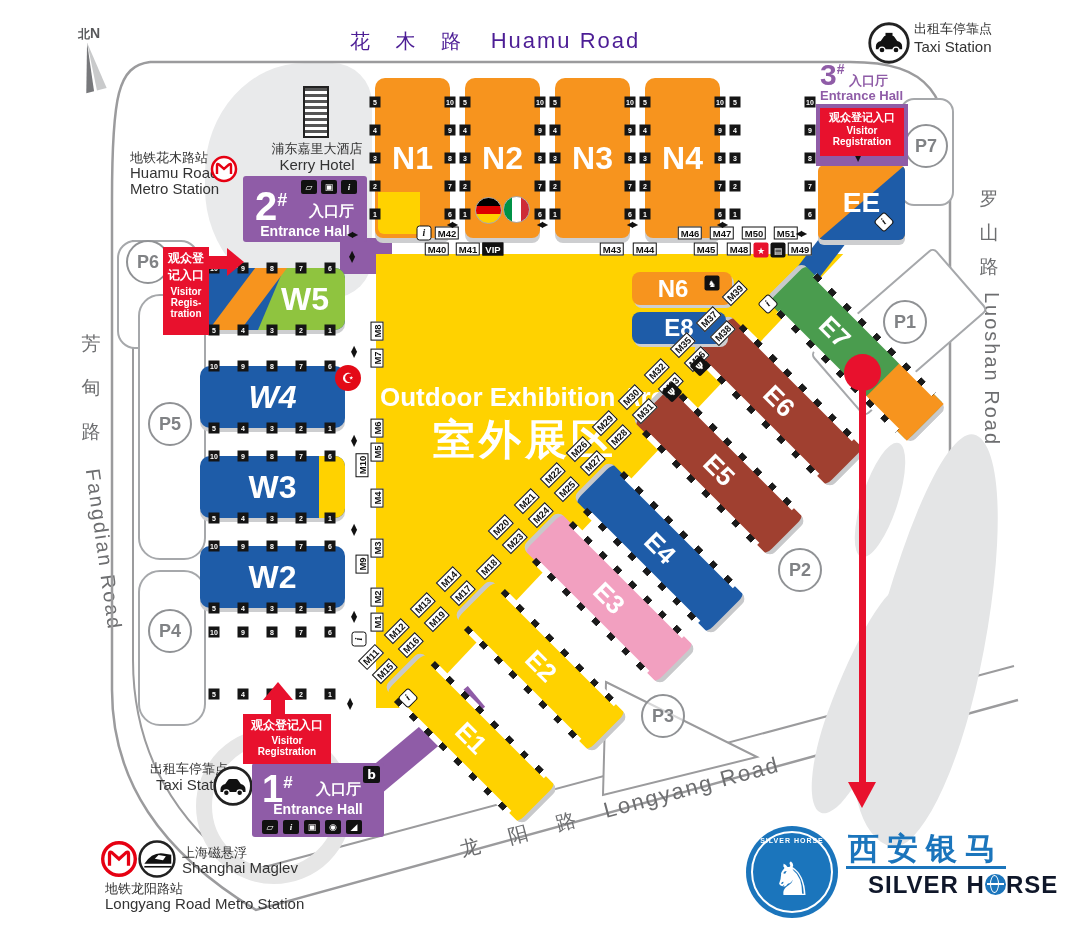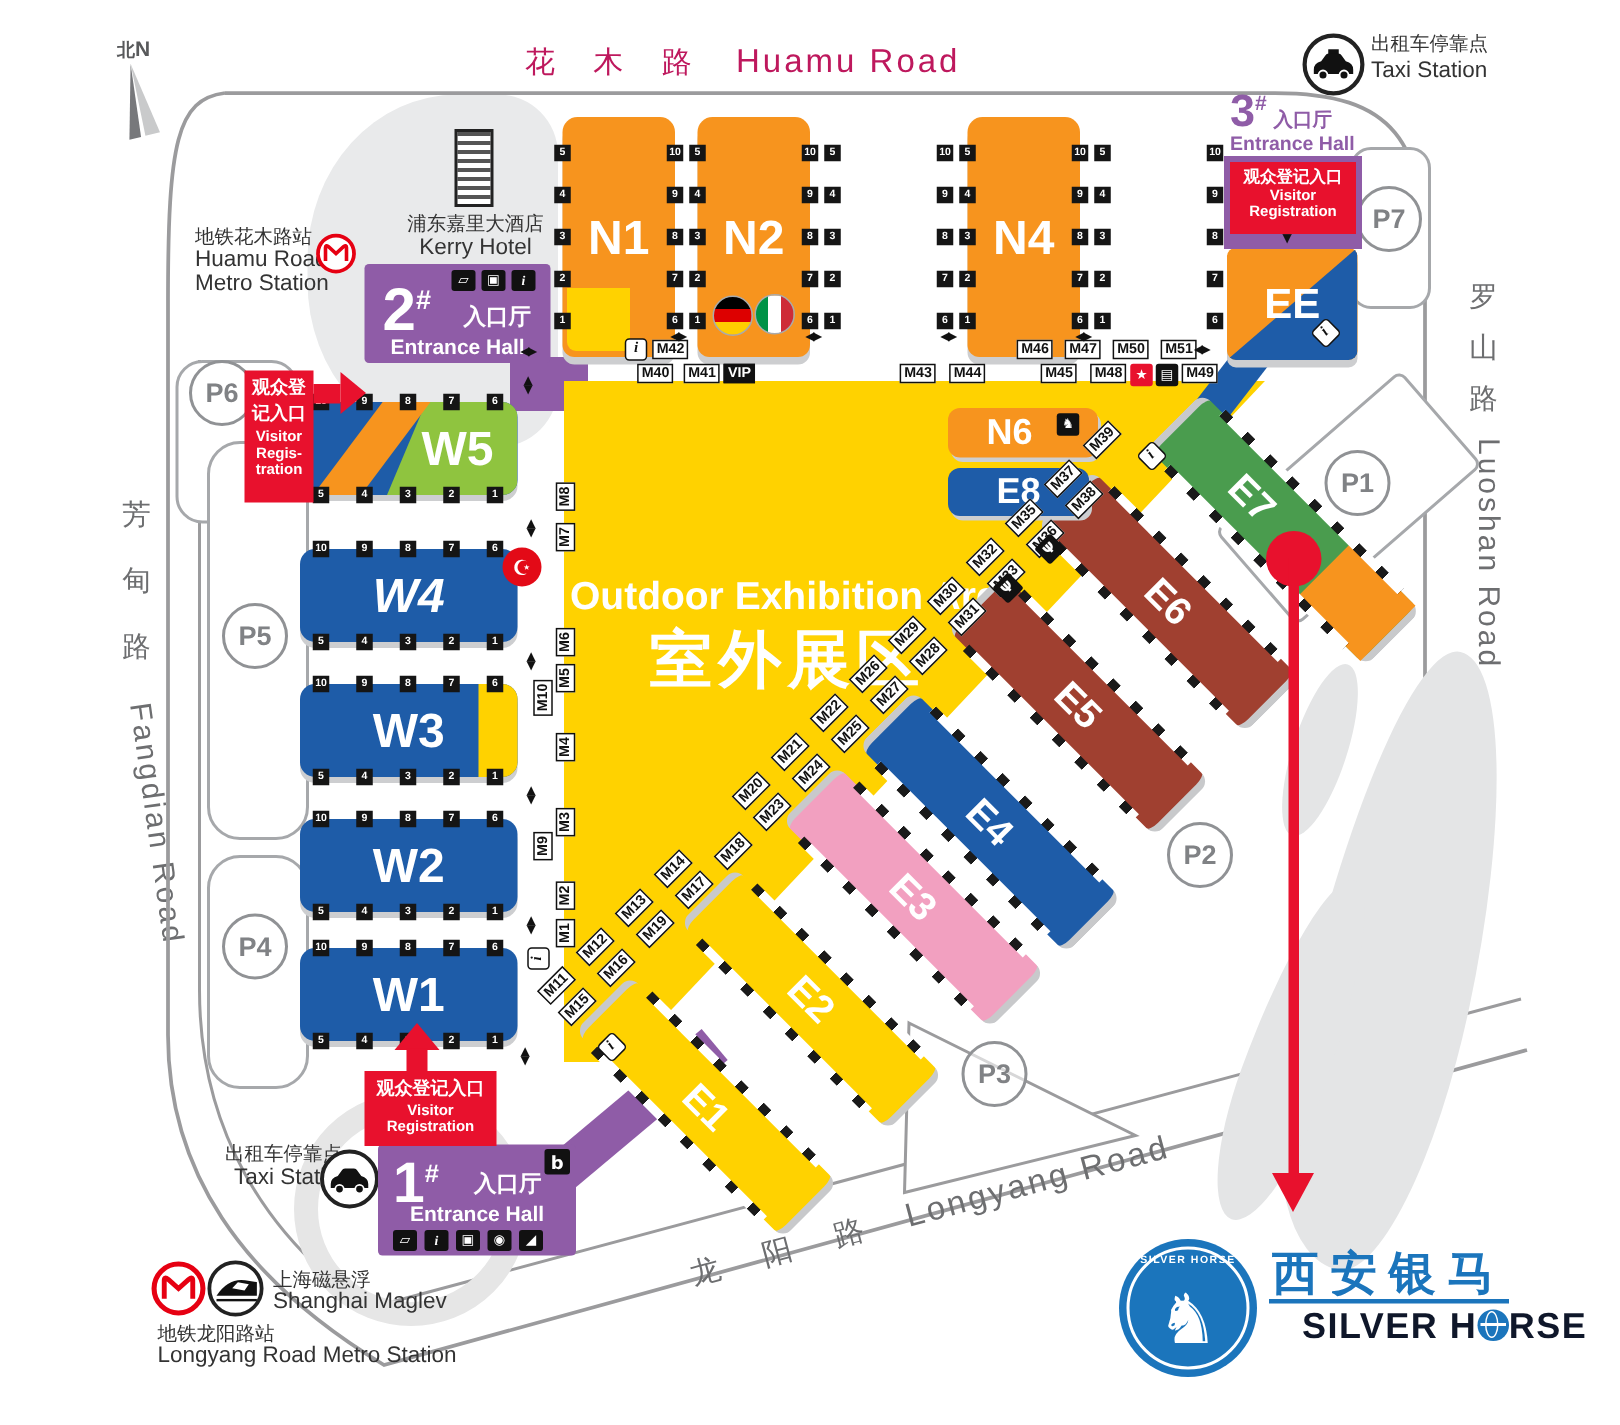--- a/index.html
+++ b/index.html
@@ -69,21 +69,21 @@
   </svg>
 
   <div class="t" style="left:78px;top:24px;font-weight:bold;color:#58595b;">
     <span style="font-size:12px;">北</span><span style="font-size:14px;">N</span>
   </div>
   <svg class="abs" style="left:66px;top:38px;transform:rotate(-14deg);z-index:2;" width="44" height="58" viewBox="0 0 44 58">
     <polygon points="14,54 27,5 22,54" fill="#77787b"></polygon>
     <polygon points="27,5 35,54 25,54" fill="#c9cacb"></polygon>
   </svg>
 
-  <div class="t" style="left:350px;top:28px;font-size:20px;color:#be185d;">
+  <div class="t" style="left:350px;top:28px;font-size:20px;color:#4c1d95;">
     <span style="letter-spacing:10px;">花  木  路</span>
     <span style="font-size:22px;margin-left:14px;letter-spacing:2px;">Huamu Road</span>
   </div>
   <div class="t" style="left:978px;top:182px;font-size:19px;color:#6d6e70;line-height:34px;text-align:center;width:22px;">
     <div>罗</div>
     <div>山</div>
     <div>路</div>
   </div>
   <div class="t vtxt" style="left:980px;top:292px;font-size:20px;color:#6d6e70;letter-spacing:2px;">Luoshan Road</div>
   <div class="t" style="left:80px;top:322px;font-size:19px;color:#6d6e70;line-height:44px;text-align:center;width:22px;">
@@ -119,20 +119,23 @@
   <div class="purp" style="left:344px;top:731px;width:150px;height:27px;transform:rotate(-40deg);z-index:6;"></div>
   <div class="purp" style="left:816px;top:104px;width:92px;height:62px;z-index:20;"></div>
 
   <div class="hall nhall" style="left:375px;">
     <div class="abs" style="left:3px;bottom:4px;width:42px;height:42px;background:#ffd200;border-radius:0 0 0 6px;"></div>
     <span style="position:relative;">N1</span>
   </div>
   <div class="hall nhall" style="left:465px;">
     <span>N2</span>
   </div>
+  <div class="hall nhall" style="left:555px;">
+    <span>N3</span>
+  </div>
   <div class="hall nhall" style="left:645px;">
     <span>N4</span>
   </div>
   <div class="flag" style="left:475px;top:197px;background:linear-gradient(#000 33%,#dd0000 33% 66%,#ffce00 66%);"></div>
   <div class="flag" style="left:503px;top:196px;background:linear-gradient(90deg,#009246 33%,#fff 33% 66%,#ce2b37 66%);"></div>
 
   <div class="hall" style="left:818px;top:165px;width:87px;height:75px;background:#f7941e;border-radius:6px;font-size:28px;z-index:14;box-shadow:0 5px 0 #cdced0;">
     <div class="abs" style="inset:0;background:#1e5ca8;clip-path:polygon(100% 0,100% 100%,0 100%);border-radius:6px;"></div>
     <span style="position:relative;z-index:2;">EE</span>
   </div>
@@ -153,23 +156,20 @@
   </div>
   <div class="hall whall" style="top:366px;font-style:italic;">
     <span>W4</span>
   </div>
   <div class="hall whall" style="top:456px;">
     <div class="abs" style="right:0;top:0;width:26px;height:100%;background:#ffd200;border-radius:0 10px 10px 0;"></div>
     <span style="position:relative;text-align:center;">W3</span>
   </div>
   <div class="hall whall" style="top:546px;">
     <span>W2</span>
-  </div>
-  <div class="hall whall" style="top:632px;">
-    <span>W1</span>
   </div>
   <div class="abs" style="left:335px;top:365px;width:26px;height:26px;border-radius:50%;background:#e30a17;z-index:16;
               display:flex;align-items:center;justify-content:center;color:#fff;font-size:14px;">☪</div>
 
   <div class="hall ehall" style="left:373px;top:712px;background:#ffd200;transform:rotate(45deg);">
     <span>E1</span>
   </div>
   <div class="hall ehall" style="left:443px;top:640px;background:#ffd200;transform:rotate(45deg);">
     <span>E2</span>
   </div>

